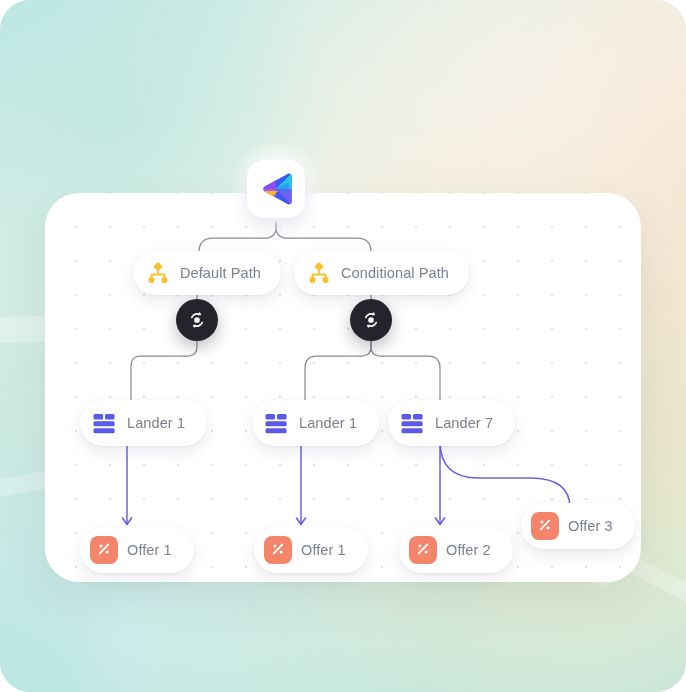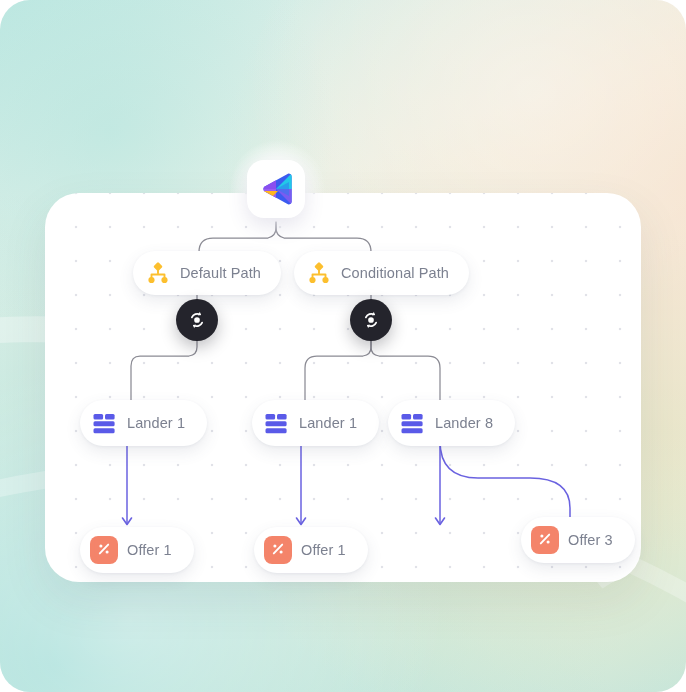--- a/index.html
+++ b/index.html
@@ -228,21 +228,21 @@
 
   <div class="node" style="left:388px;top:400px;">
     <span class="tile">
       <svg width="26" height="26" viewBox="0 0 26 26">
         <rect x="2.5" y="4.0" width="9.6" height="5.4" rx="1.5" fill="#5a5ae8"></rect>
         <rect x="14.0" y="4.0" width="9.6" height="5.4" rx="1.5" fill="#5a5ae8"></rect>
         <rect x="2.5" y="11.3" width="21.1" height="5.0" rx="1.5" fill="#5a5ae8"></rect>
         <rect x="2.5" y="18.2" width="21.1" height="5.0" rx="1.5" fill="#5a5ae8"></rect>
       </svg>
     </span>
-    <span class="node-label">Lander 8</span>
+    <span class="node-label">Lander 7</span>
   </div>
 
   <div class="node" style="left:80px;top:527px;">
     <span class="tile tile-offer">
       <svg width="26" height="26" viewBox="0 0 26 26">
         <path d="M3.6 3.2 h18.8 v16.0 l-2.35 2.0 l-2.35 -2.0 l-2.35 2.0 l-2.35 -2.0 l-2.35 2.0 l-2.35 -2.0 l-2.35 2.0 l-2.35 -2.0 Z" fill="#ffffff" opacity="0"></path>
         <path d="M3.6 3.2 h18.8 v16.0 l-2.35 2.0 l-2.35 -2.0 l-2.35 2.0 l-2.35 -2.0 l-2.35 2.0 l-2.35 -2.0 l-2.35 2.0 l-2.35 -2.0 Z" fill="#f4846a"></path>
         <circle cx="9.9" cy="9.0" r="1.55" fill="#ffffff"></circle>
         <circle cx="16.1" cy="15.0" r="1.55" fill="#ffffff"></circle>
         <path d="M17.2 7.6 L8.8 16.4" stroke="#ffffff" stroke-width="1.9" stroke-linecap="round"></path>
@@ -256,22 +256,33 @@
       <svg width="26" height="26" viewBox="0 0 26 26">
         <path d="M3.6 3.2 h18.8 v16.0 l-2.35 2.0 l-2.35 -2.0 l-2.35 2.0 l-2.35 -2.0 l-2.35 2.0 l-2.35 -2.0 l-2.35 2.0 l-2.35 -2.0 Z" fill="#f4846a"></path>
         <circle cx="9.9" cy="9.0" r="1.55" fill="#ffffff"></circle>
         <circle cx="16.1" cy="15.0" r="1.55" fill="#ffffff"></circle>
         <path d="M17.2 7.6 L8.8 16.4" stroke="#ffffff" stroke-width="1.9" stroke-linecap="round"></path>
       </svg>
     </span>
     <span class="node-label">Offer 1</span>
   </div>
 
-
-  <div class="node" style="left:521px;top:517px;">
+  <div class="node" style="left:399px;top:527px;">
+    <span class="tile tile-offer">
+      <svg width="26" height="26" viewBox="0 0 26 26">
+        <path d="M3.6 3.2 h18.8 v16.0 l-2.35 2.0 l-2.35 -2.0 l-2.35 2.0 l-2.35 -2.0 l-2.35 2.0 l-2.35 -2.0 l-2.35 2.0 l-2.35 -2.0 Z" fill="#f4846a"></path>
+        <circle cx="9.9" cy="9.0" r="1.55" fill="#ffffff"></circle>
+        <circle cx="16.1" cy="15.0" r="1.55" fill="#ffffff"></circle>
+        <path d="M17.2 7.6 L8.8 16.4" stroke="#ffffff" stroke-width="1.9" stroke-linecap="round"></path>
+      </svg>
+    </span>
+    <span class="node-label">Offer 2</span>
+  </div>
+
+  <div class="node" style="left:521px;top:503px;">
     <span class="tile tile-offer">
       <svg width="26" height="26" viewBox="0 0 26 26">
         <path d="M3.6 3.2 h18.8 v16.0 l-2.35 2.0 l-2.35 -2.0 l-2.35 2.0 l-2.35 -2.0 l-2.35 2.0 l-2.35 -2.0 l-2.35 2.0 l-2.35 -2.0 Z" fill="#f4846a"></path>
         <circle cx="9.9" cy="9.0" r="1.55" fill="#ffffff"></circle>
         <circle cx="16.1" cy="15.0" r="1.55" fill="#ffffff"></circle>
         <path d="M17.2 7.6 L8.8 16.4" stroke="#ffffff" stroke-width="1.9" stroke-linecap="round"></path>
       </svg>
     </span>
     <span class="node-label">Offer 3</span>
   </div>

